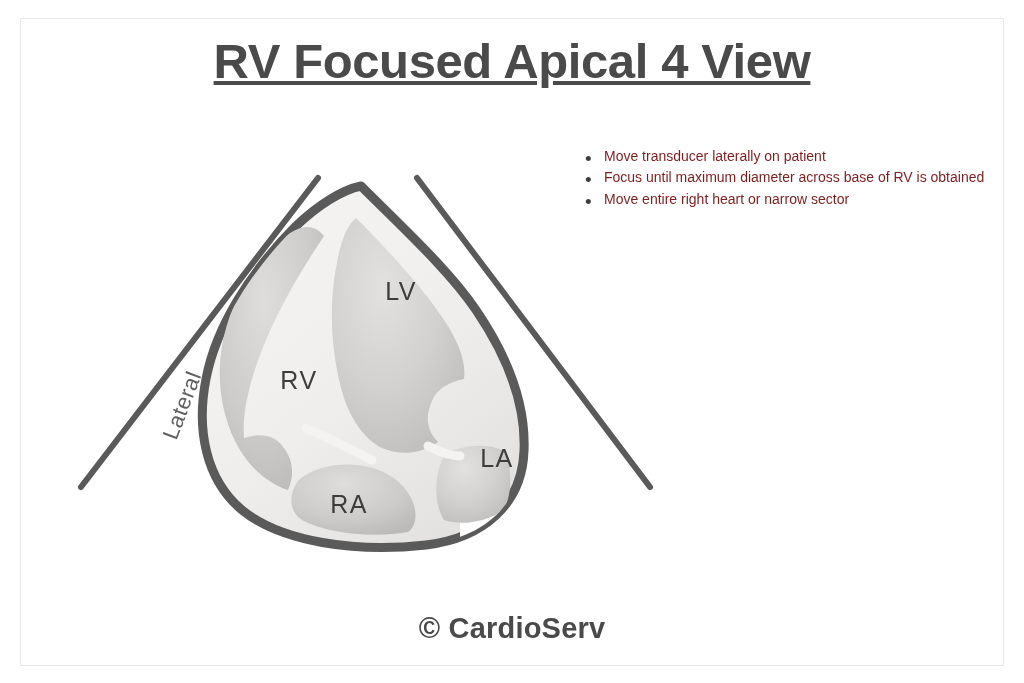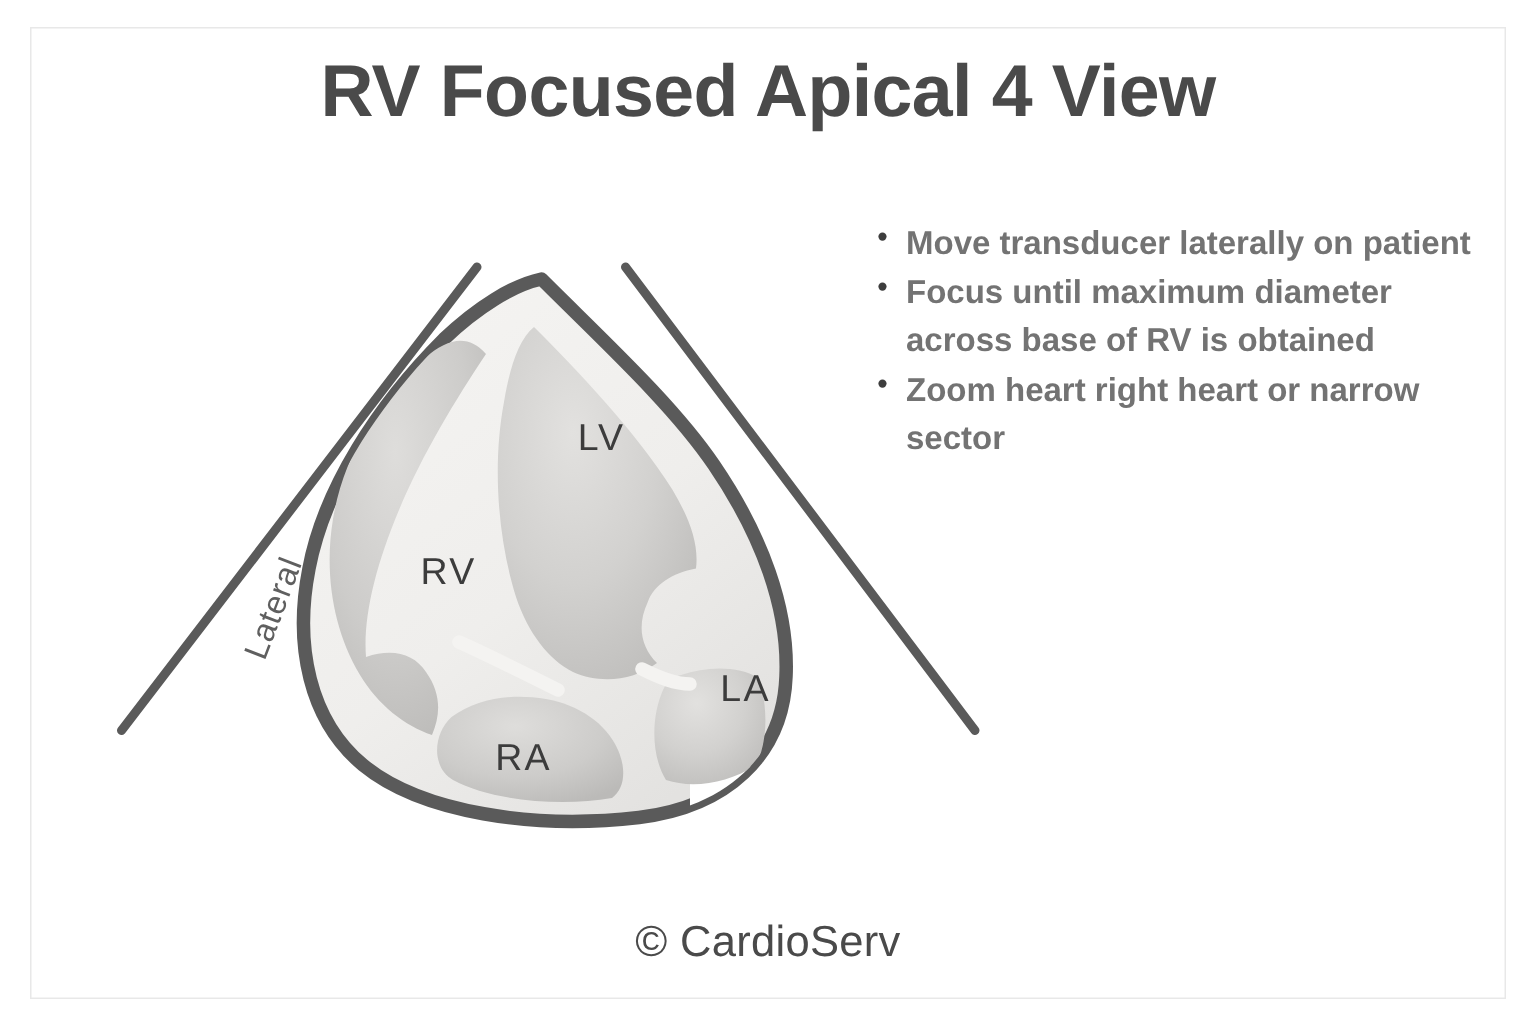--- a/index.html
+++ b/index.html
@@ -34,37 +34,38 @@
     position: absolute;
     left: 0;
     top: 33px;
     width: 1024px;
     text-align: center;
     font-size: 49px;
     font-weight: bold;
     color: #4a4a4a;
     letter-spacing: -0.4px;
     line-height: 1.15;
+    text-decoration: underline;
   }
   #bullet-panel {
     position: absolute;
     left: 578px;
     top: 146px;
     width: 412px;
   }
   #bullet-list {
     margin: 0;
     padding: 0 0 0 24px;
     list-style: none;
   }
   #bullet-list li {
     position: relative;
-    font-size: 22px;
-    font-weight: bold;
-    color: #737373;
+    font-size: 14px;
+    font-weight: normal;
+    color: #7f1d1d;
     line-height: 1.46;
     margin: 0 0 1px 0;
     padding-left: 2px;
   }
   #bullet-list li::before {
     content: "\2022";
     position: absolute;
     left: -17px;
     top: -1px;
     font-size: 19px;
@@ -84,20 +85,21 @@
   }
   #footer-credit {
     position: absolute;
     left: 0;
     top: 612px;
     width: 1024px;
     text-align: center;
     font-size: 29px;
     color: #4a4a4a;
     letter-spacing: 0.2px;
+    font-weight: bold;
   }
   .chamber-label {
     font-family: "Liberation Sans", sans-serif;
     font-size: 25px;
     fill: #3c3c3c;
     letter-spacing: 1.5px;
   }
   .lateral-label {
     font-family: "Liberation Sans", sans-serif;
     font-size: 22px;
@@ -210,19 +212,19 @@
       </g>
 
       <text class="lateral-label" x="133" y="248" text-anchor="middle" transform="rotate(-69 133 248)">Lateral</text>
     </svg>
   </div>
 
   <div id="bullet-panel">
     <ul id="bullet-list">
       <li>Move transducer laterally on patient</li>
       <li>Focus until maximum diameter across base of RV is obtained</li>
-      <li>Zoom heart right heart or narrow sector</li>
+      <li>Move entire right heart or narrow sector</li>
     </ul>
   </div>
 
   <div id="footer-credit">© CardioServ</div>
 
 </div>
 
 </body></html>

